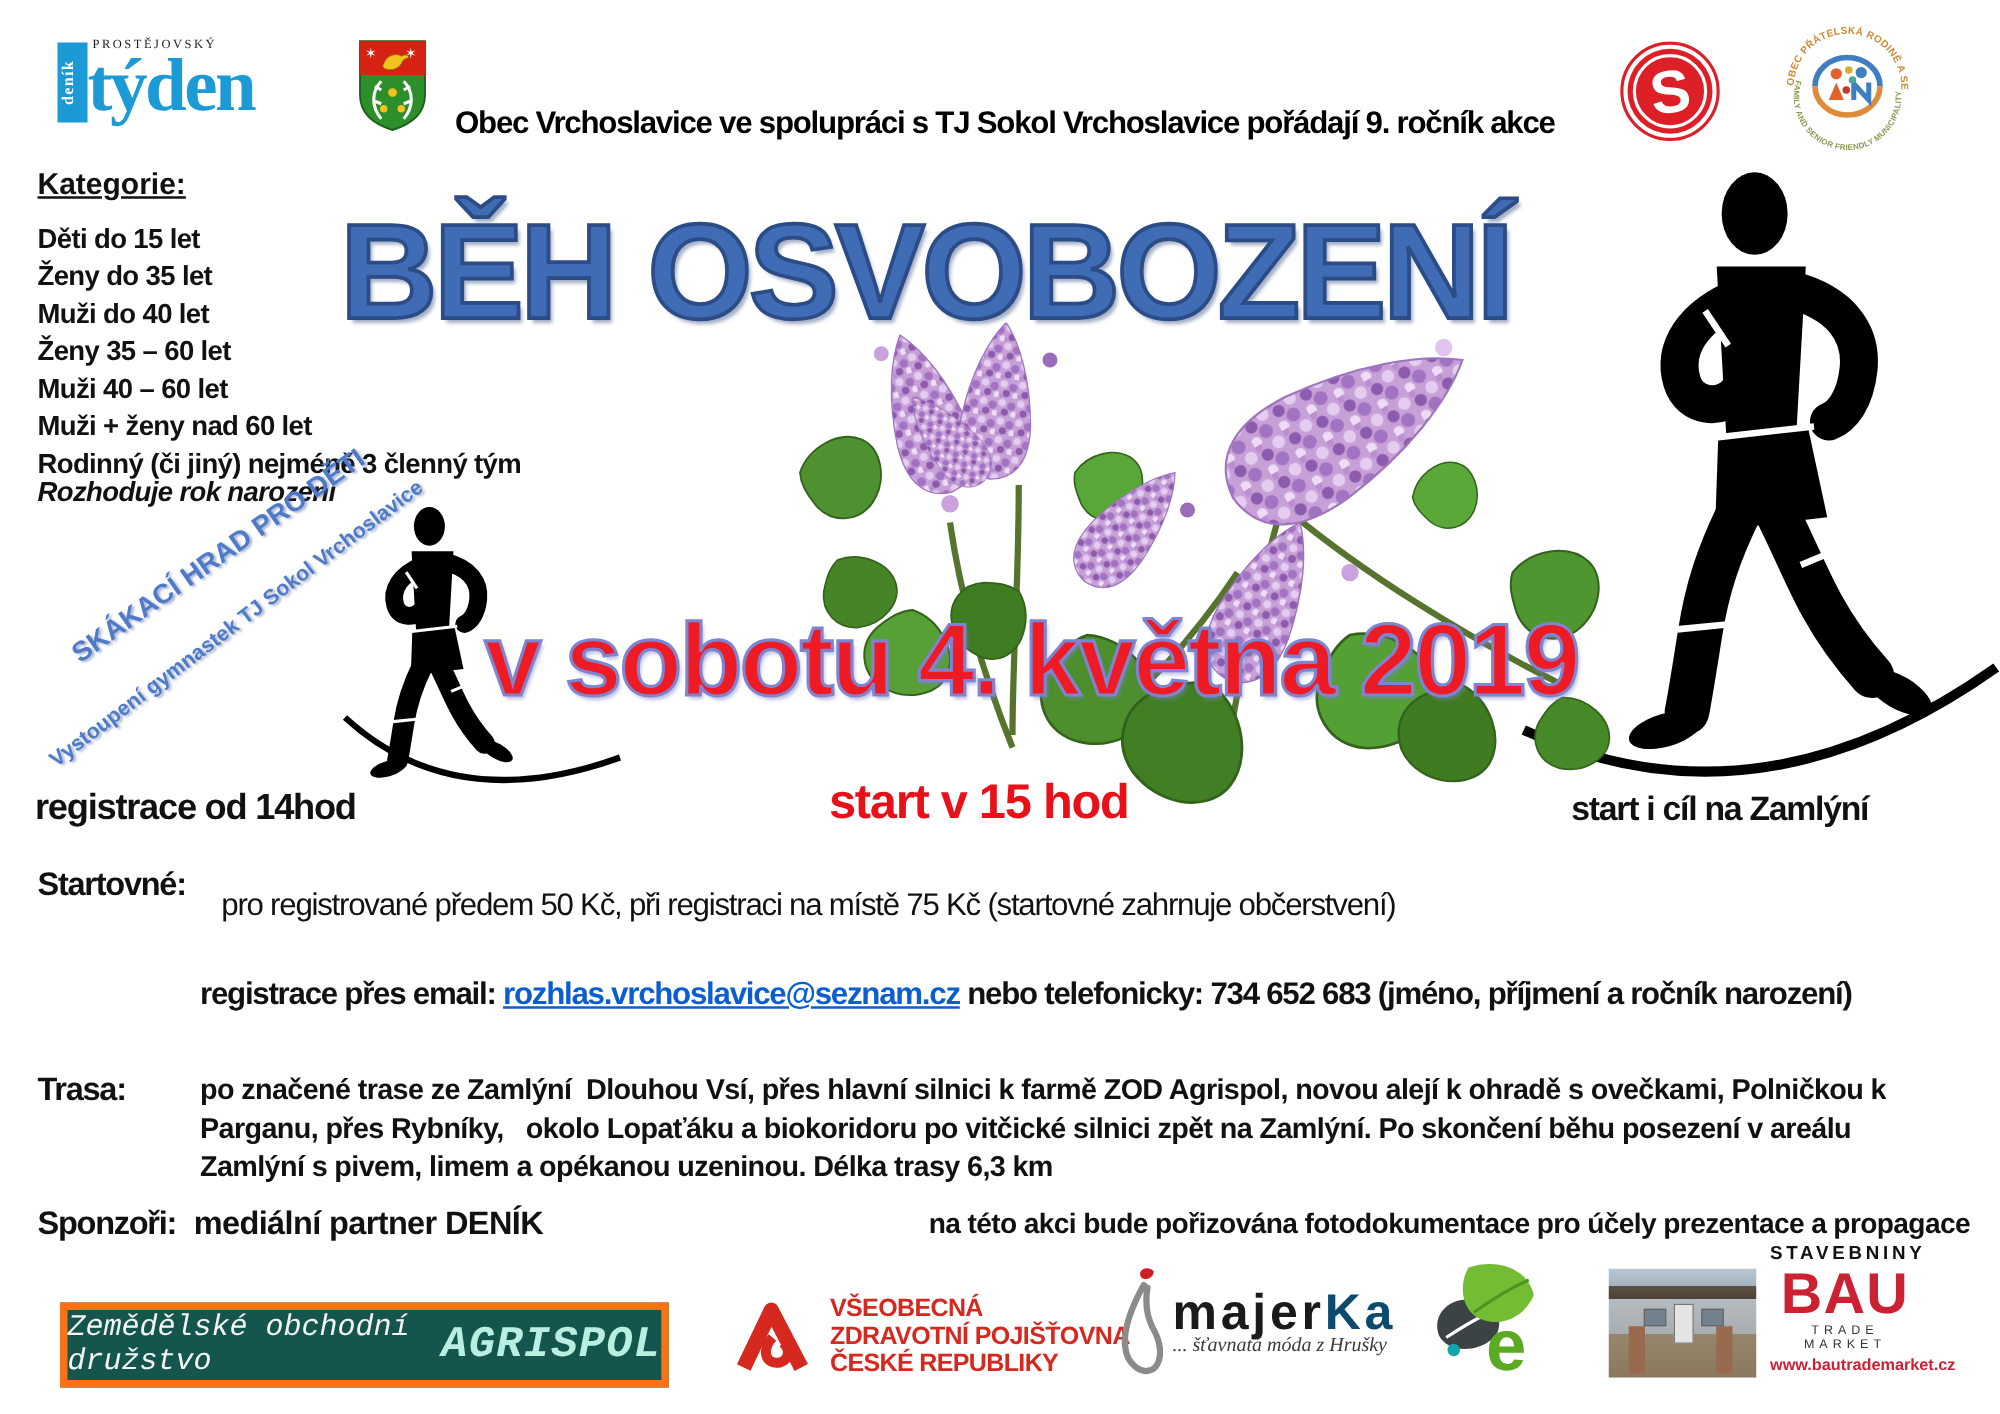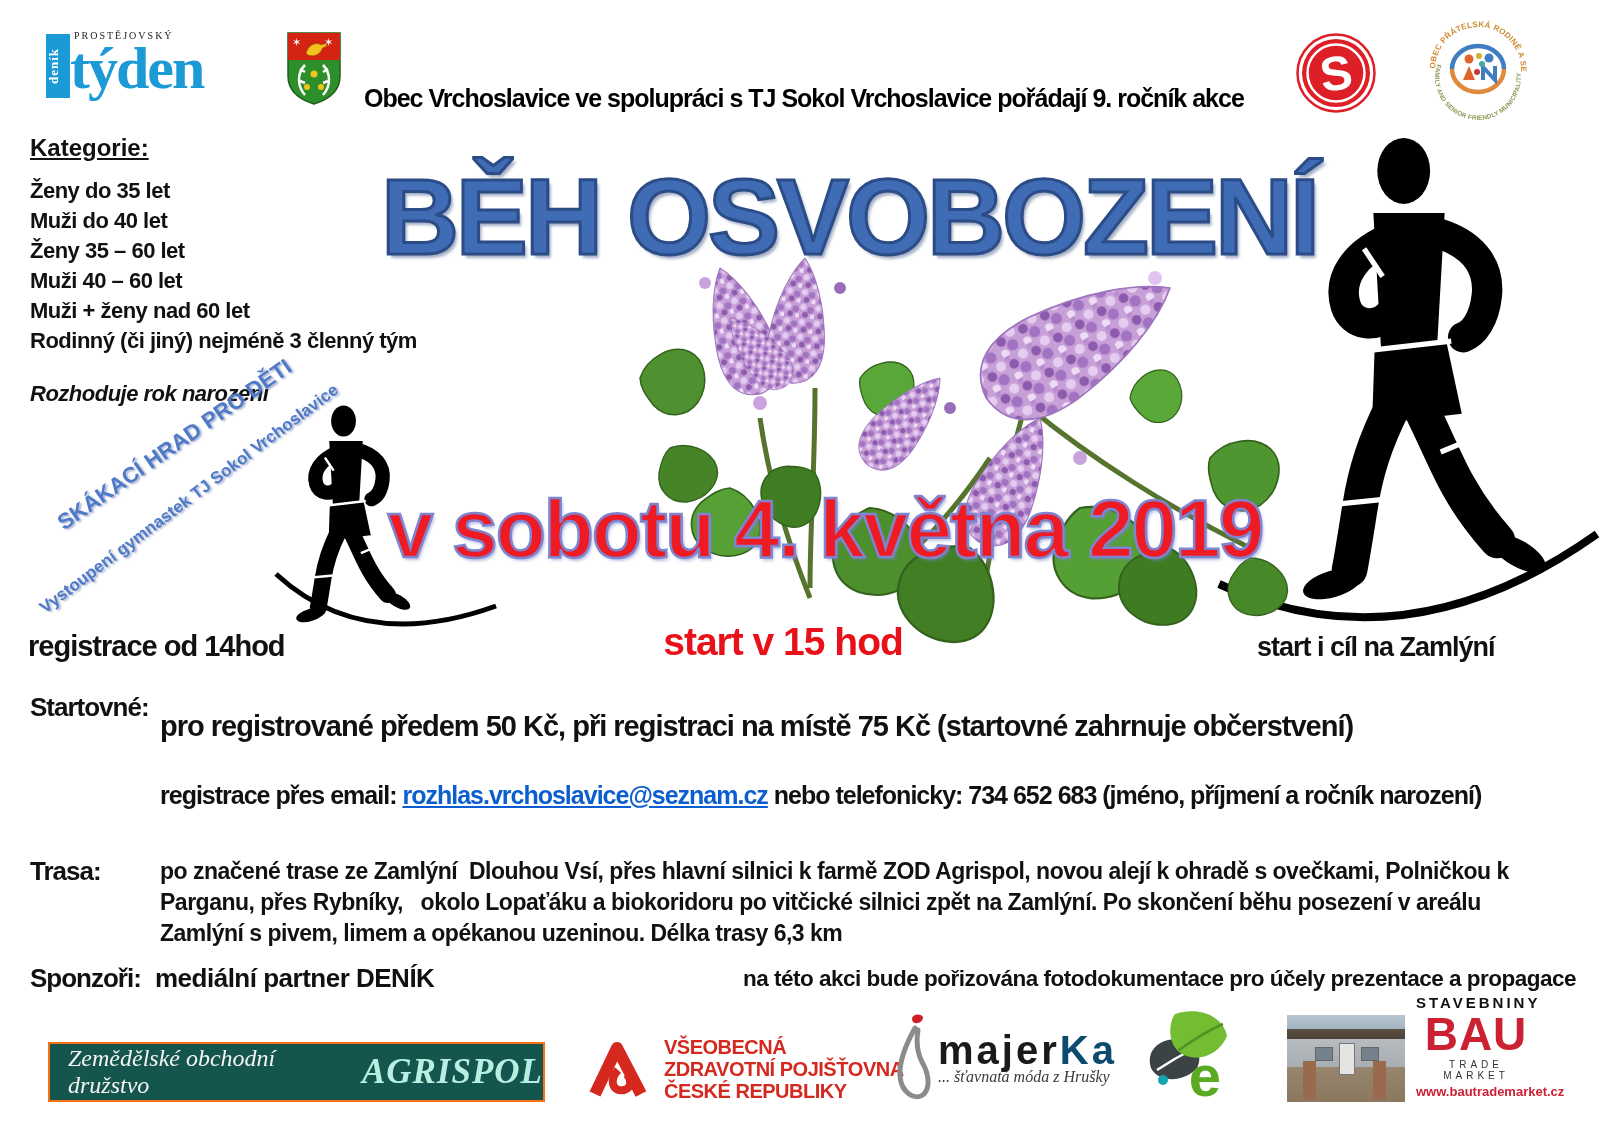--- a/index.html
+++ b/index.html
@@ -20,21 +20,21 @@
   .organizer{left:364px;top:84px;font-size:25px;font-weight:bold;letter-spacing:-1px;color:#000;}
   .sokol{left:1296px;top:33px;}
   .friendly{left:1423px;top:12px;}
 
   
   .cat-head{left:30px;top:134px;font-size:24px;font-weight:bold;text-decoration:underline;}
   .cat-list{left:30px;top:176px;font-size:22px;font-weight:bold;line-height:30px;letter-spacing:-0.5px;}
   .cat-note{left:30px;top:381px;font-size:22px;font-weight:bold;font-style:italic;letter-spacing:-0.5px;}
 
   
-  .title{left:272px;top:160px;width:1045px;text-align:right;font-size:108px;font-weight:800;
+  .title{left:272px;top:160px;width:1045px;text-align:left;font-size:108px;font-weight:800;
          letter-spacing:-3px;line-height:1.05;color:#3f6cb5;-webkit-text-stroke:3px #2b4c86;
          text-shadow:3px 4px 3px rgba(90,110,150,.55);z-index:2;}
   .flowers{left:610px;top:258px;z-index:3;}
   .runner-small{left:268px;top:398px;z-index:1;}
   .runner-big{left:1215px;top:122px;z-index:1;}
   .diag{z-index:2;font-weight:bold;color:#4f7ac7;text-shadow:1px 2px 2px rgba(80,100,160,.5);
         transform-origin:0 50%;white-space:nowrap;}
   .diag1{left:60px;top:512px;font-size:22px;transform:rotate(-35deg);}
   .diag2{left:42px;top:600px;font-size:17px;transform:rotate(-37deg);}
   .date-line{left:380px;top:488px;width:890px;text-align:center;font-size:82px;font-weight:800;
@@ -42,39 +42,39 @@
              text-shadow:2px 3px 3px rgba(120,130,200,.5);z-index:4;white-space:nowrap;}
 
   
   .sched-reg{left:28px;top:630px;font-size:29px;font-weight:bold;letter-spacing:-1px;}
   .sched-start{left:633px;top:620px;width:300px;text-align:center;font-size:39px;font-weight:bold;
                letter-spacing:-1px;color:#e8111a;}
   .sched-fin{left:1257px;top:632px;font-size:27px;font-weight:bold;letter-spacing:-1px;}
 
   
   .fee-label{left:30px;top:692px;font-size:26px;font-weight:bold;letter-spacing:-1px;}
-  .fee-l1{left:160px;top:710px;font-size:29px;font-weight:bold;letter-spacing:-1px;}
+  .fee-l1{left:177px;top:710px;font-size:25px;font-weight:normal;letter-spacing:-1px;}
   .fee-l2{left:160px;top:755px;font-size:25px;font-weight:bold;letter-spacing:-1px;margin-top:26px;}
   .fee-l3{left:160px;top:801px;font-size:25px;font-weight:bold;letter-spacing:-1px;}
   .email-link{color:#0b5ed0;text-decoration:underline;font-weight:bold;}
 
   
   .route-label{left:30px;top:856px;font-size:26px;font-weight:bold;letter-spacing:-1px;}
   .route-text{left:160px;top:856px;width:1400px;font-size:23px;font-weight:bold;letter-spacing:-0.5px;
               line-height:31px;white-space:pre-wrap;}
 
   
   .spon-label{left:30px;top:963px;font-size:26px;font-weight:bold;letter-spacing:-1px;}
   .spon-media{left:155px;top:963px;font-size:26px;font-weight:bold;letter-spacing:-0.5px;}
   .spon-notice{left:743px;top:966px;font-size:22.5px;font-weight:bold;letter-spacing:-0.5px;}
 
   
-  .agrispol{left:48px;top:1042px;width:475px;height:56px;background:#14564d;border:2px solid #f97316;
-            display:flex;align-items:center;justify-content:center;font-family:Liberation Serif, serif;
-            font-style:italic;padding-left:18px;}
+  .agrispol{left:48px;top:1042px;width:475px;height:56px;background:#14564d;border:6px solid #f97316;
+            display:flex;align-items:center;justify-content:center;font-family:Liberation Mono, monospace;
+            font-style:italic;}
   .agrispol .pre{color:#f4f4f4;font-size:24px;}
   .agrispol .name{color:#b9efe3;font-size:35px;font-weight:bold;margin-left:16px;letter-spacing:1px;}
   .vzp-mark{left:585px;top:1036px;}
   .vzp-text{left:664px;top:1036px;font-size:20px;font-weight:bold;color:#d5281e;line-height:22px;
             letter-spacing:-0.5px;}
   .pear{left:895px;top:1012px;}
   .mj-word{left:938px;top:1030px;font-size:40px;font-weight:800;letter-spacing:3px;color:#1a1a1a;line-height:1;}
   .mj-word .red{color:#0c4a6e;}
   .mj-tag{left:938px;top:1068px;font-family:"Liberation Serif",serif;font-style:italic;font-size:16px;color:#3a3a3a;}
   .eco{left:1145px;top:1008px;}
@@ -167,20 +167,21 @@
     <path d="M46,54 L40,68 L52,68 Z" fill="#e2622b"></path>
     <circle cx="66" cy="46" r="4.5" fill="#3f7fc1"></circle>
     <path d="M60,68 L60,55 L72,68 L72,54" stroke="#3f7fc1" stroke-width="4" fill="none"></path>
     <circle cx="56" cy="44" r="3" fill="#d3b02f"></circle>
     <circle cx="59" cy="52" r="3" fill="#4aa8a0"></circle>
     <circle cx="54" cy="60" r="3" fill="#c23a2e"></circle>
   </svg>
 
   <div class="abs cat-head">Kategorie:</div>
   <div class="abs cat-list">
+    <div>Děti do 15 let</div>
     <div>Ženy do 35 let</div>
     <div>Muži do 40 let</div>
     <div>Ženy 35 – 60 let</div>
     <div>Muži 40 – 60 let</div>
     <div>Muži + ženy nad 60 let</div>
     <div>Rodinný (či jiný) nejméně 3 členný tým</div>
   </div>
   <div class="abs cat-note">Rozhoduje rok narození</div>
 
   <div class="abs title">BĚH OSVOBOZENÍ</div>

